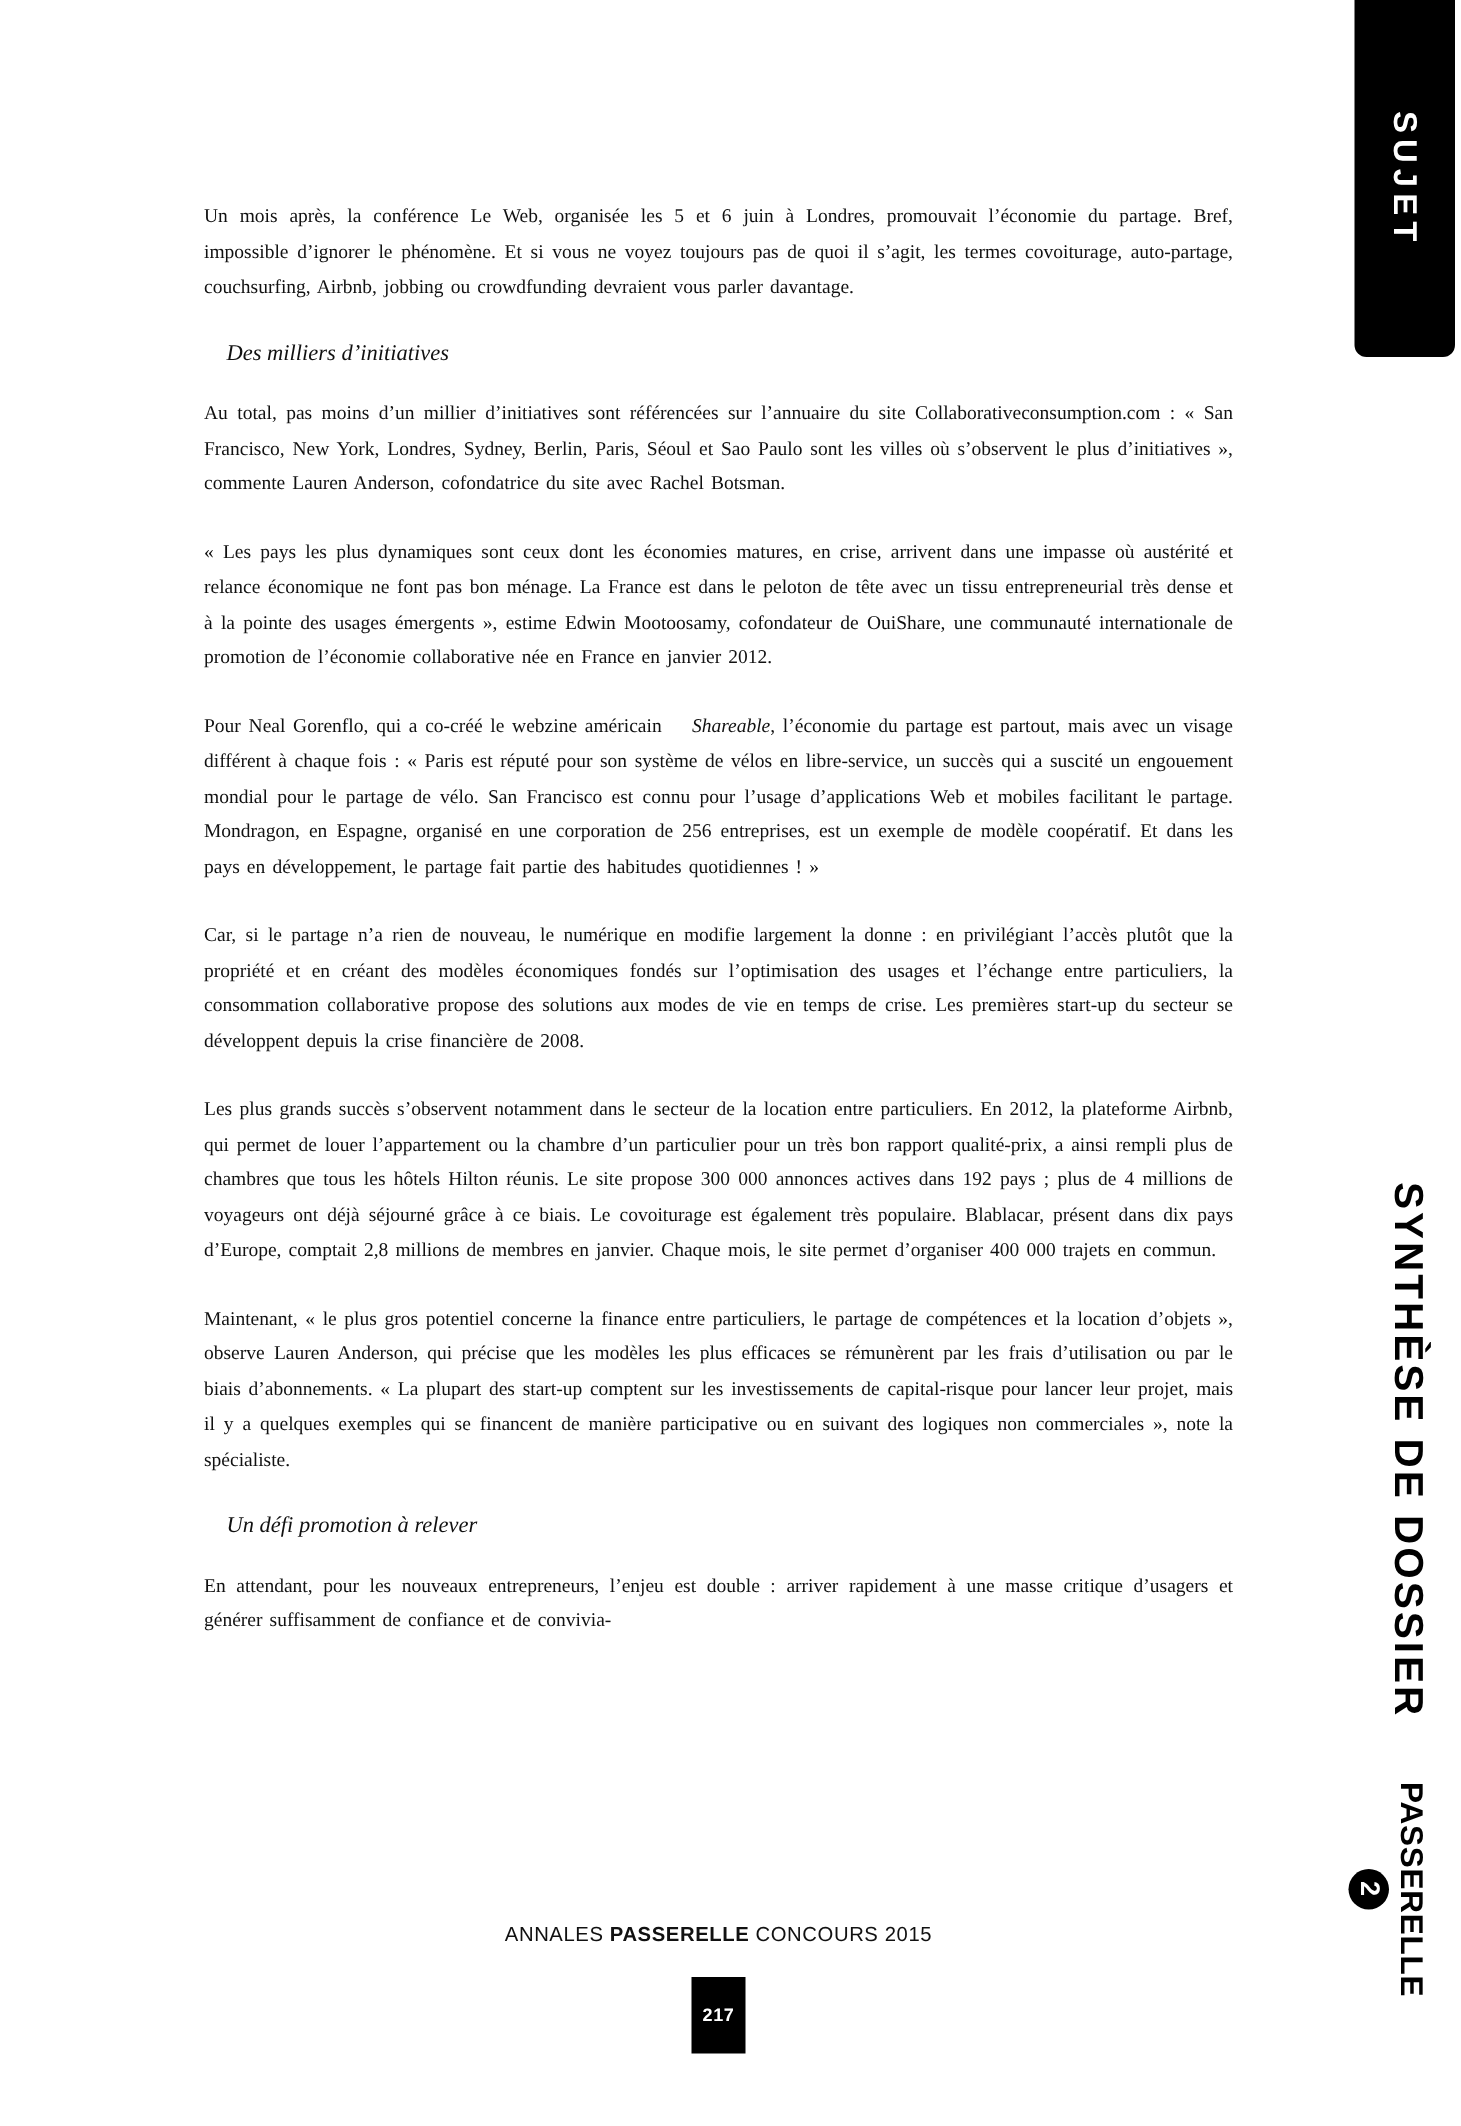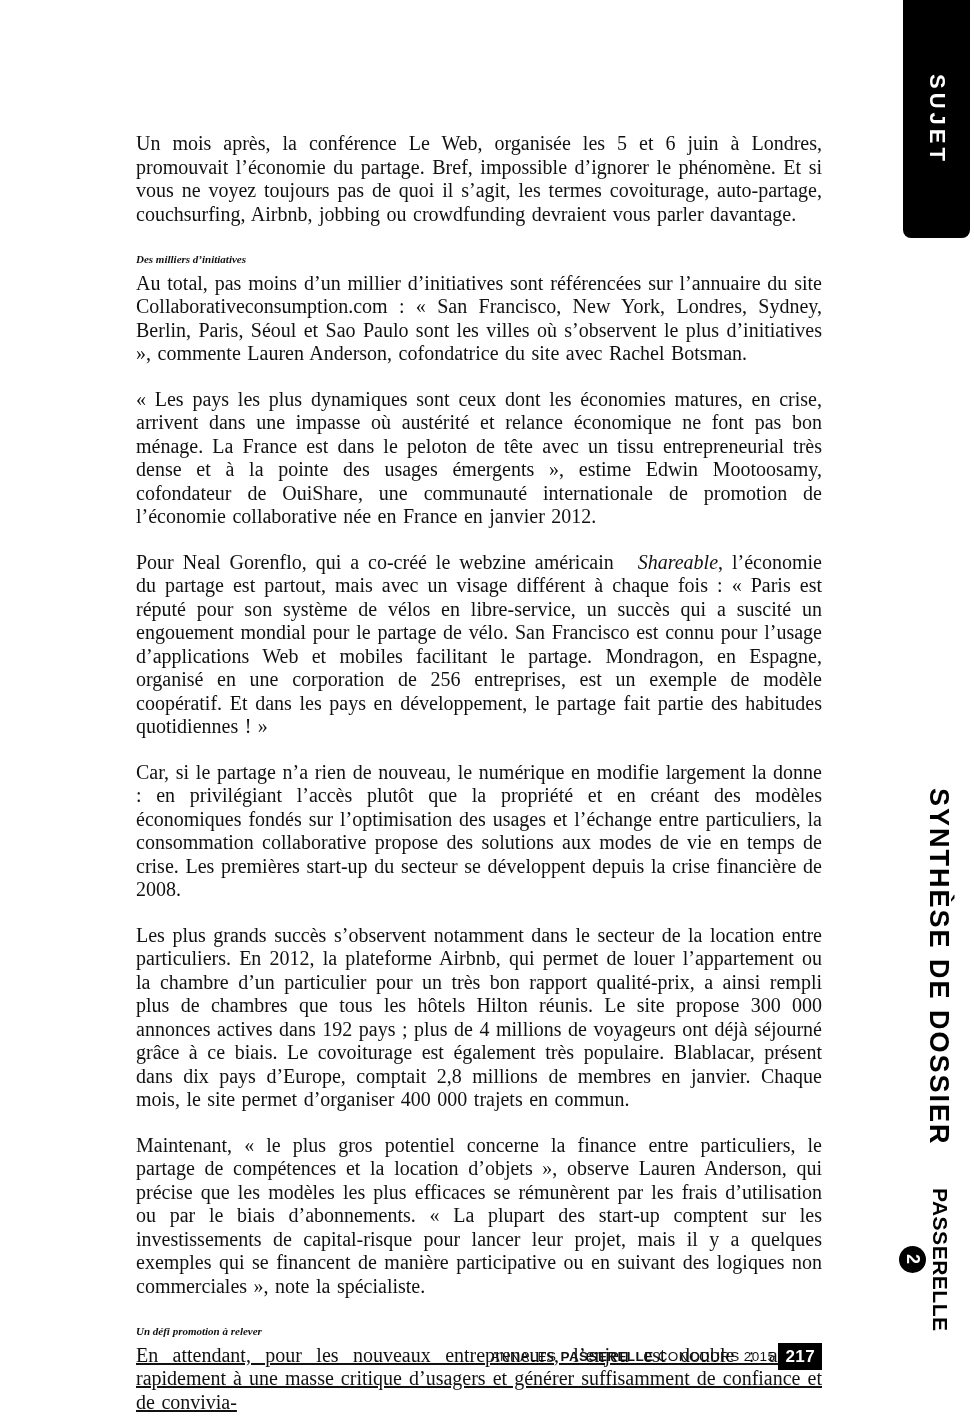--- a/index.html
+++ b/index.html
@@ -13,62 +13,63 @@
   }
 
   
   .content {
     position: absolute;
     left: 136px;
     top: 132px;
     width: 686px;
   }
   .content p.para {
-    font-size: 20px;
+    font-size: 13px;
     line-height: 23.5px;
     text-align: justify;
     margin: 0 0 22px 0;
     word-spacing: 1.5px;
   }
   .content h3.head {
-    font-size: 11px;
+    font-size: 15px;
     line-height: 23.5px;
-    font-weight: bold;
+    font-weight: normal;
     font-style: italic;
-    margin: 0;
+    margin: 15px;
   }
-  .content .last { margin-bottom: 0; text-decoration: underline; }
+  .content .last { margin-bottom: 0; }
   .content em.inline-italic { font-style: italic; margin-left: 15px; }
 
   
   .footer {
     position: absolute;
     left: 136px;
-    top: 1343px;
+    top: 1282px;
     width: 686px;
     display: flex;
     justify-content: flex-end;
     align-items: center;
-    gap: 3px;
+    gap: 21px;
     font-family: "Liberation Sans", sans-serif;
     font-size: 13.5px;
     letter-spacing: 0.4px;
     color: #111;
+    flex-direction: column;
   }
   .footer .ft-line { white-space: pre; }
   .footer .ft-bold { font-weight: bold; }
   .footer .page-badge {
     display: inline-flex;
     align-items: center;
     justify-content: center;
     background: #000;
     color: #fff;
     font-weight: bold;
-    font-size: 17px;
-    padding: 6px 7px;
+    font-size: 12px;
+    padding: 18px 7px;
     line-height: 15px;
   }
 
   
   .sujet-tab {
     position: absolute;
     top: 0;
     right: 4px;
     width: 67px;
     height: 238px;

